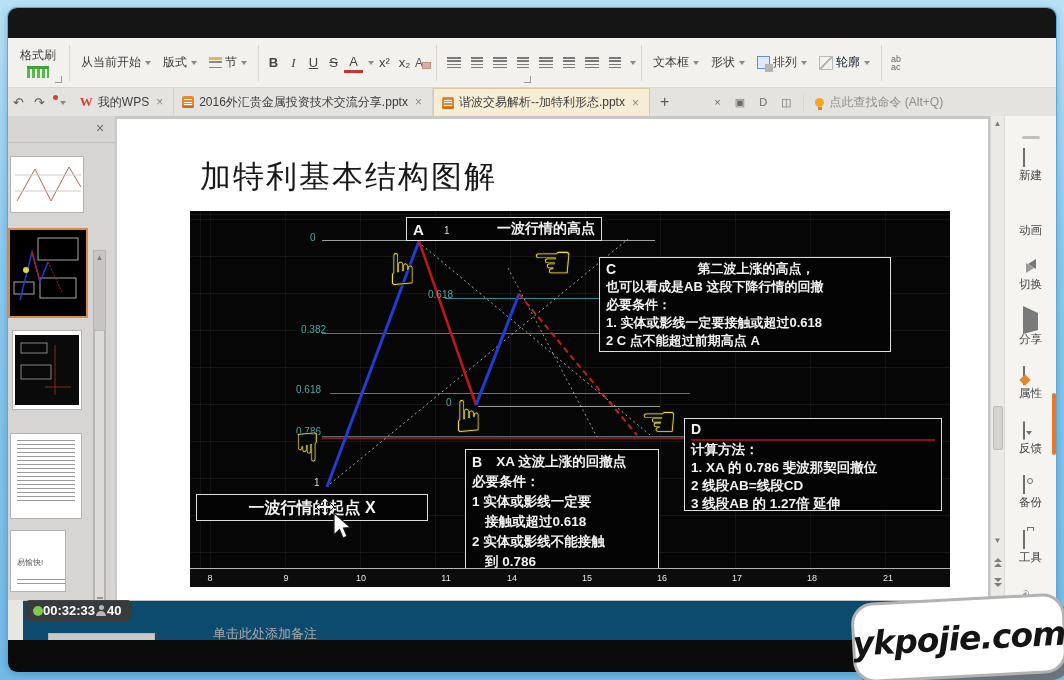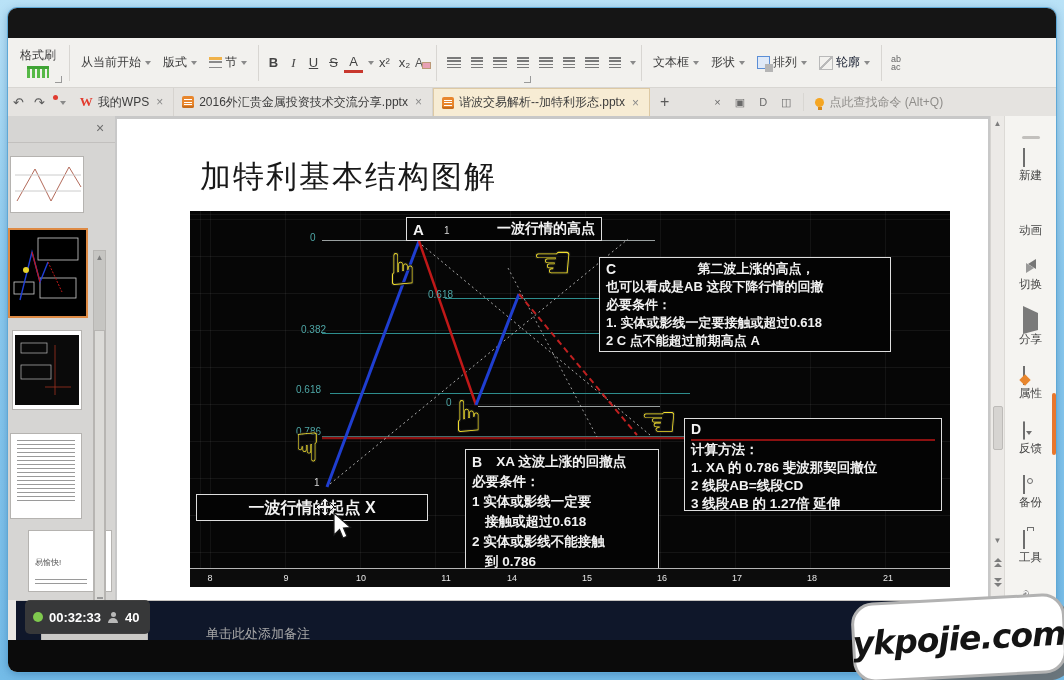--- a/index.html
+++ b/index.html
@@ -112,27 +112,27 @@
   .ic-bubble{width:12px;height:9px;border:1.5px solid #6e6e6e;border-radius:3px;margin:2px auto;box-sizing:border-box;}
   .ic-bubble::after{content:"";position:absolute;left:3px;bottom:0px;border:3px solid transparent;border-top:4px solid #6e6e6e;}
   .ic-cam{width:13px;height:10px;border:1.5px solid #6e6e6e;margin:3px auto;box-sizing:border-box;position:relative;}
   .ic-cam::after{content:"";position:absolute;left:3px;top:1.5px;width:4px;height:4px;border:1.5px solid #6e6e6e;border-radius:50%;}
   .ic-case{width:13px;height:9px;border:1.5px solid #6e6e6e;margin:5px auto 0;box-sizing:border-box;position:relative;}
   .ic-case::after{content:"";position:absolute;left:3px;top:-4px;width:5px;height:3px;border:1.5px solid #6e6e6e;border-bottom:none;}
   .ic-help{width:14px;height:14px;border-radius:50%;background:#8a8a8a;color:#fff;font-size:10px;font-weight:bold;
     text-align:center;line-height:14px;margin:0 auto;}
   #orangestrip{left:1044px;top:385px;width:4px;height:62px;background:#e8762c;border-radius:2px;}
   
-  #notes{left:8px;top:592px;width:996px;height:40px;background:#0f172a;border-top:1px solid #c6c4c1;}
+  #notes{left:15px;top:592px;width:996px;height:40px;background:#0c4a6e;border-top:1px solid #c6c4c1;}
   #notes-ph{left:190px;top:24px;font-size:13px;color:#a8a8a8;}
   #hstub{left:25px;top:32px;width:105px;height:11px;background:#cac9c6;border:1px solid #b8b6b3;}
   #bottombar{left:0;top:632px;width:1048px;height:32px;background:#0b0b0b;}
   
-  #pill{left:17px;top:592px;height:34px;padding:0 10px 0 8px;border-radius:5px;background:rgba(58,58,58,.95);
-    display:flex;align-items:center;gap:6px;color:#fff;font-size:13px;font-weight:bold;}
+  #pill{left:17px;top:592px;height:21px;padding:0 10px 0 8px;border-radius:5px;background:rgba(58,58,58,.95);
+    display:flex;align-items:center;gap:0;color:#fff;font-size:13px;font-weight:bold;}
   #dot{width:10px;height:10px;border-radius:50%;background:#7fc94e;}
   .person{width:12px;height:11px;position:relative;}
   .person::before{content:"";position:absolute;left:3.5px;top:0;width:5px;height:5px;border-radius:50%;background:#b9b9b9;}
   .person::after{content:"";position:absolute;left:1px;bottom:0;width:10px;height:5px;border-radius:5px 5px 0 0;background:#b9b9b9;}
   
   #watermark{left:852px;top:598px;width:208px;height:74px;transform:rotate(-3deg);
     background:#ffffff;border:3px solid #b2b2b2;border-radius:22px;
     box-shadow:5px 7px 0 rgba(105,105,105,.85);display:flex;align-items:center;justify-content:center;z-index:50;}
   #watermark span{font-family:"DejaVu Sans",sans-serif;font-weight:bold;font-style:italic;
     font-size:33px;color:#141414;letter-spacing:-1px;}
@@ -277,21 +277,21 @@
           <rect x="6" y="8" width="26" height="10" fill="none" stroke="#bbbbbb" stroke-width="0.7"></rect>
           <rect x="6" y="30" width="30" height="14" fill="none" stroke="#bbbbbb" stroke-width="0.7"></rect>
           <line x1="40" y1="10" x2="40" y2="60" stroke="#a03020" stroke-width="0.8"></line>
           <line x1="30" y1="52" x2="56" y2="52" stroke="#a03020" stroke-width="0.8"></line>
         </svg>
       </div>
     </div>
     <div class="thumb abs" style="left:2px;top:317px;width:72px;height:86px;">
       <div class="ttext"></div>
     </div>
-    <div class="thumb abs" style="left:20px;top:414px;width:84px;height:62px;">
+    <div class="thumb abs" style="left:2px;top:414px;width:56px;height:62px;">
       <div style="position:absolute;left:6px;top:26px;font-size:8px;color:#555;">易愉快!</div>
       <div style="position:absolute;left:6px;top:48px;width:52px;height:6px;background:repeating-linear-gradient(180deg,#9a9a9a 0 1px,transparent 1px 4px);"></div>
     </div>
     <div class="sbtrack abs"></div>
     <div class="scrollarrow abs" style="left:85px;top:137px;">▲</div>
     <div class="sbthumb abs">
       <span class="grip" style="top:266px;"></span>
         <span class="grip" style="top:270px;"></span>
         <span class="grip" style="top:274px;"></span>
     </div>

